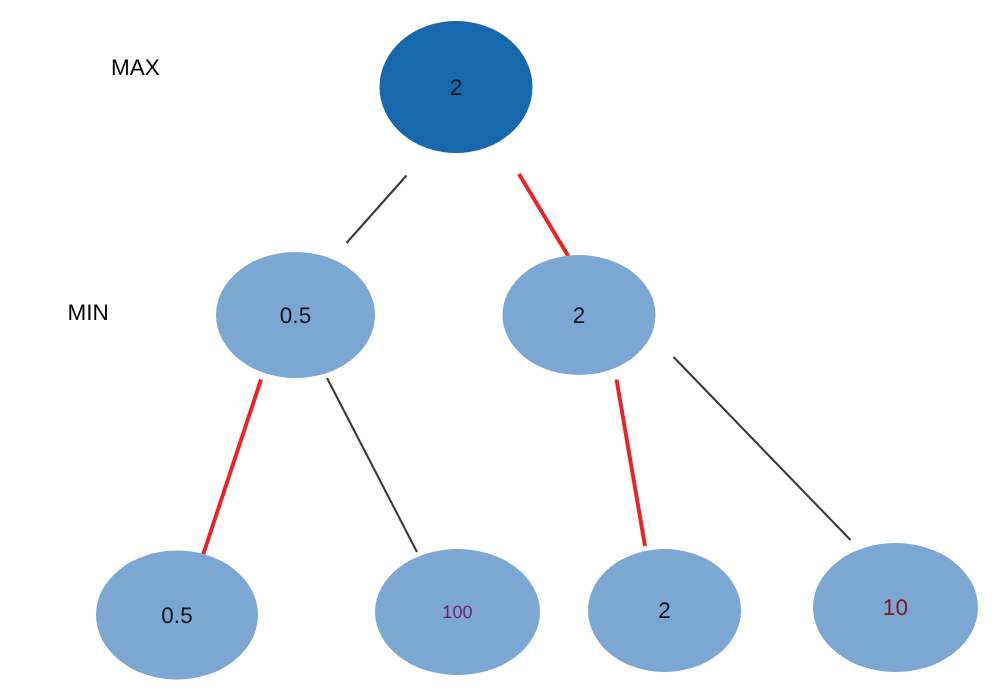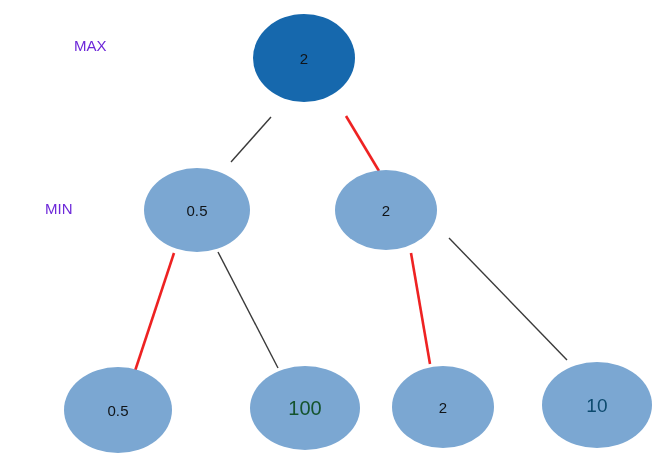--- a/index.html
+++ b/index.html
@@ -36,21 +36,21 @@
   .node-label {
     color: #101418;
     font-size: 15px;
     font-family: "Liberation Sans", sans-serif;
     line-height: 1;
     letter-spacing: 0.1px;
     user-select: none;
   }
   .level-label {
     position: absolute;
-    color: #6d28d9;
+    color: #000000;
     font-size: 15px;
     font-family: "Liberation Sans", sans-serif;
     white-space: nowrap;
     user-select: none;
   }
 </style>
 </head>
 <body>
 
 <div id="canvas">
@@ -75,23 +75,23 @@
       <div class="node" style="left: 144px; top: 168px; width: 106px; height: 84px; background: rgb(123, 167, 210);">
         <span class="node-label" style="font-size: 15px; color: rgb(16, 20, 24);">0.5</span>
       </div>
       <div class="node" style="left: 335px; top: 170px; width: 102px; height: 80px; background: rgb(123, 167, 210);">
         <span class="node-label" style="font-size: 15px; color: rgb(16, 20, 24);">2</span>
       </div>
       <div class="node" style="left: 64px; top: 367px; width: 108px; height: 86px; background: rgb(123, 167, 210);">
         <span class="node-label" style="font-size: 15px; color: rgb(16, 20, 24);">0.5</span>
       </div>
       <div class="node" style="left: 250px; top: 366px; width: 110px; height: 84px; background: rgb(123, 167, 210);">
-        <span class="node-label" style="font-size: 20px; color: #14532d;">100</span>
+        <span class="node-label" style="font-size: 12px; color: #701a75;">100</span>
       </div>
       <div class="node" style="left: 392px; top: 366px; width: 102px; height: 82px; background: rgb(123, 167, 210);">
         <span class="node-label" style="font-size: 15px; color: rgb(16, 20, 24);">2</span>
       </div>
       <div class="node" style="left: 542px; top: 362px; width: 110px; height: 86px; background: rgb(123, 167, 210);">
-        <span class="node-label" style="font-size: 19px; color: #0c4a6e;">10</span>
+        <span class="node-label" style="font-size: 15px; color: #7f1d1d;">10</span>
       </div>
     </div>
 
 </div>
 
 </body></html>

